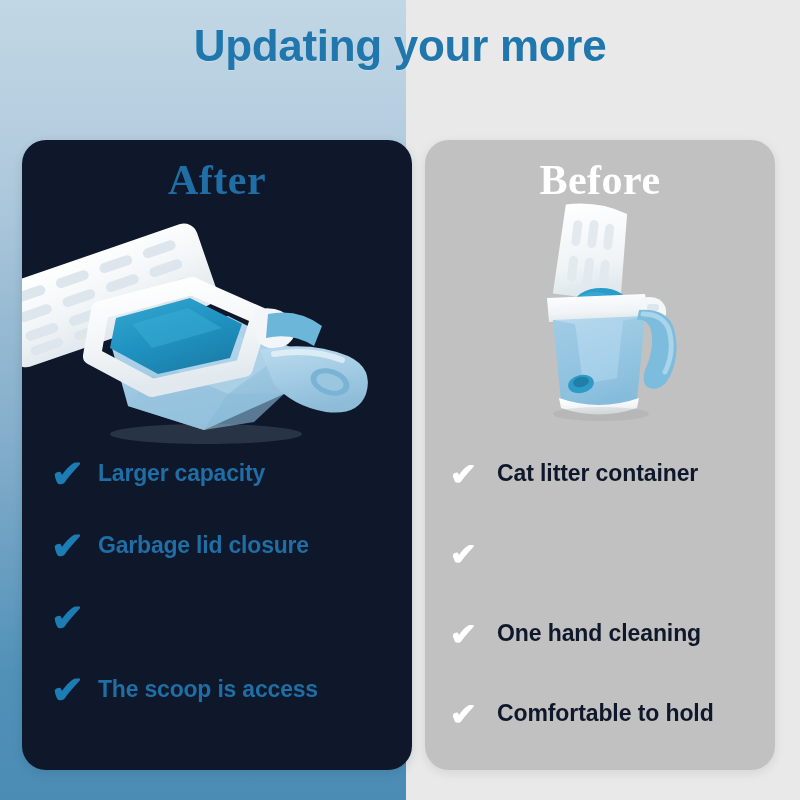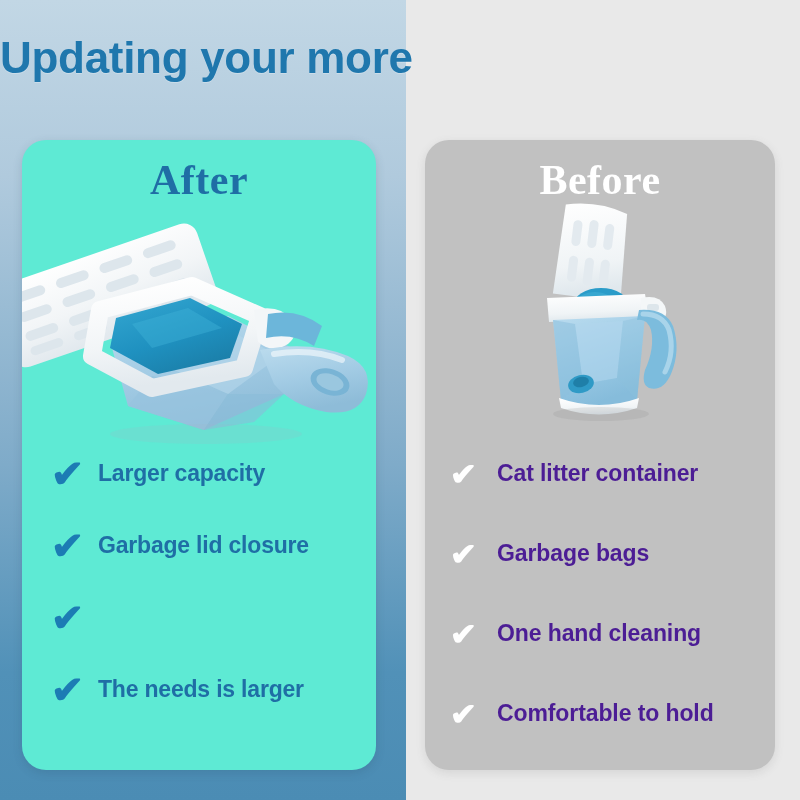--- a/index.html
+++ b/index.html
@@ -31,45 +31,45 @@
   .bg-left {
     position: absolute;
     left: 0; top: 0;
     width: 406px; height: 800px;
     background: linear-gradient(to bottom, #c2d7e5 0%, #b0cadd 22%, #7fabc9 58%, #5191b8 84%, #4b8cb4 100%);
   }
 
   
   .title {
     position: absolute;
-    left: 0; top: 32px;
+    left: 0; top: 20px;
     width: 800px;
-    text-align: left;
+    text-align: center;
     font-size: 44px;
     font-weight: bold;
     line-height: 1.18;
     letter-spacing: -0.3px;
     color: #1f77ad;
     text-shadow: 0 1px 0 rgba(255,255,255,0.25);
     z-index: 6;
   }
   .title .line { display: block; }
 
   
   .panel {
     position: absolute;
     top: 140px;
     height: 630px;
     border-radius: 24px;
     overflow: hidden;
   }
   .panel-after {
     left: 22px;
-    width: 354px;
-    background: #5eead4;
+    width: 390px;
+    background: #0f172a;
     box-shadow: 0 3px 10px rgba(40,70,95,0.18);
   }
   .panel-before {
     left: 425px;
     width: 350px;
     background: #c1c1c1;
     box-shadow: 0 3px 10px rgba(90,90,90,0.14);
   }
 
   .panel-heading {
@@ -119,21 +119,21 @@
   .feature-label {
     font-weight: bold;
     line-height: 1.12;
   }
   .panel-after .feature-label {
     color: #1f6ea5;
     font-size: 23px;
     letter-spacing: -0.2px;
   }
   .panel-before .feature-label {
-    color: #4c1d95;
+    color: #0f172a;
     font-size: 23px;
     letter-spacing: -0.1px;
   }
 
   
   .product {
     position: absolute;
     z-index: 3;
     pointer-events: none;
   }
@@ -243,21 +243,21 @@
       </div>
       <div class="feature">
         <span class="check">✔</span>
         <span class="feature-label">Garbage lid closure</span>
       </div>
       <div class="feature">
         <span class="check">✔</span>
       </div>
       <div class="feature">
         <span class="check">✔</span>
-        <span class="feature-label">The needs is larger</span>
+        <span class="feature-label">The scoop is access</span>
       </div>
     </div>
   </div>
 
   <div class="panel panel-before">
 
     <div class="panel-heading">Before</div>
 
     <svg class="product product-before" viewBox="0 0 190 230">
       <defs>
@@ -309,21 +309,20 @@
       <ellipse cx="88" cy="212" rx="48" ry="7" fill="#8a8a8a" opacity="0.18"></ellipse>
     </svg>
 
     <div class="features">
       <div class="feature">
         <span class="check">✔</span>
         <span class="feature-label">Cat litter container</span>
       </div>
       <div class="feature">
         <span class="check">✔</span>
-        <span class="feature-label">Garbage bags</span>
       </div>
       <div class="feature">
         <span class="check">✔</span>
         <span class="feature-label">One hand cleaning</span>
       </div>
       <div class="feature">
         <span class="check">✔</span>
         <span class="feature-label">Comfortable to hold</span>
       </div>
     </div>

